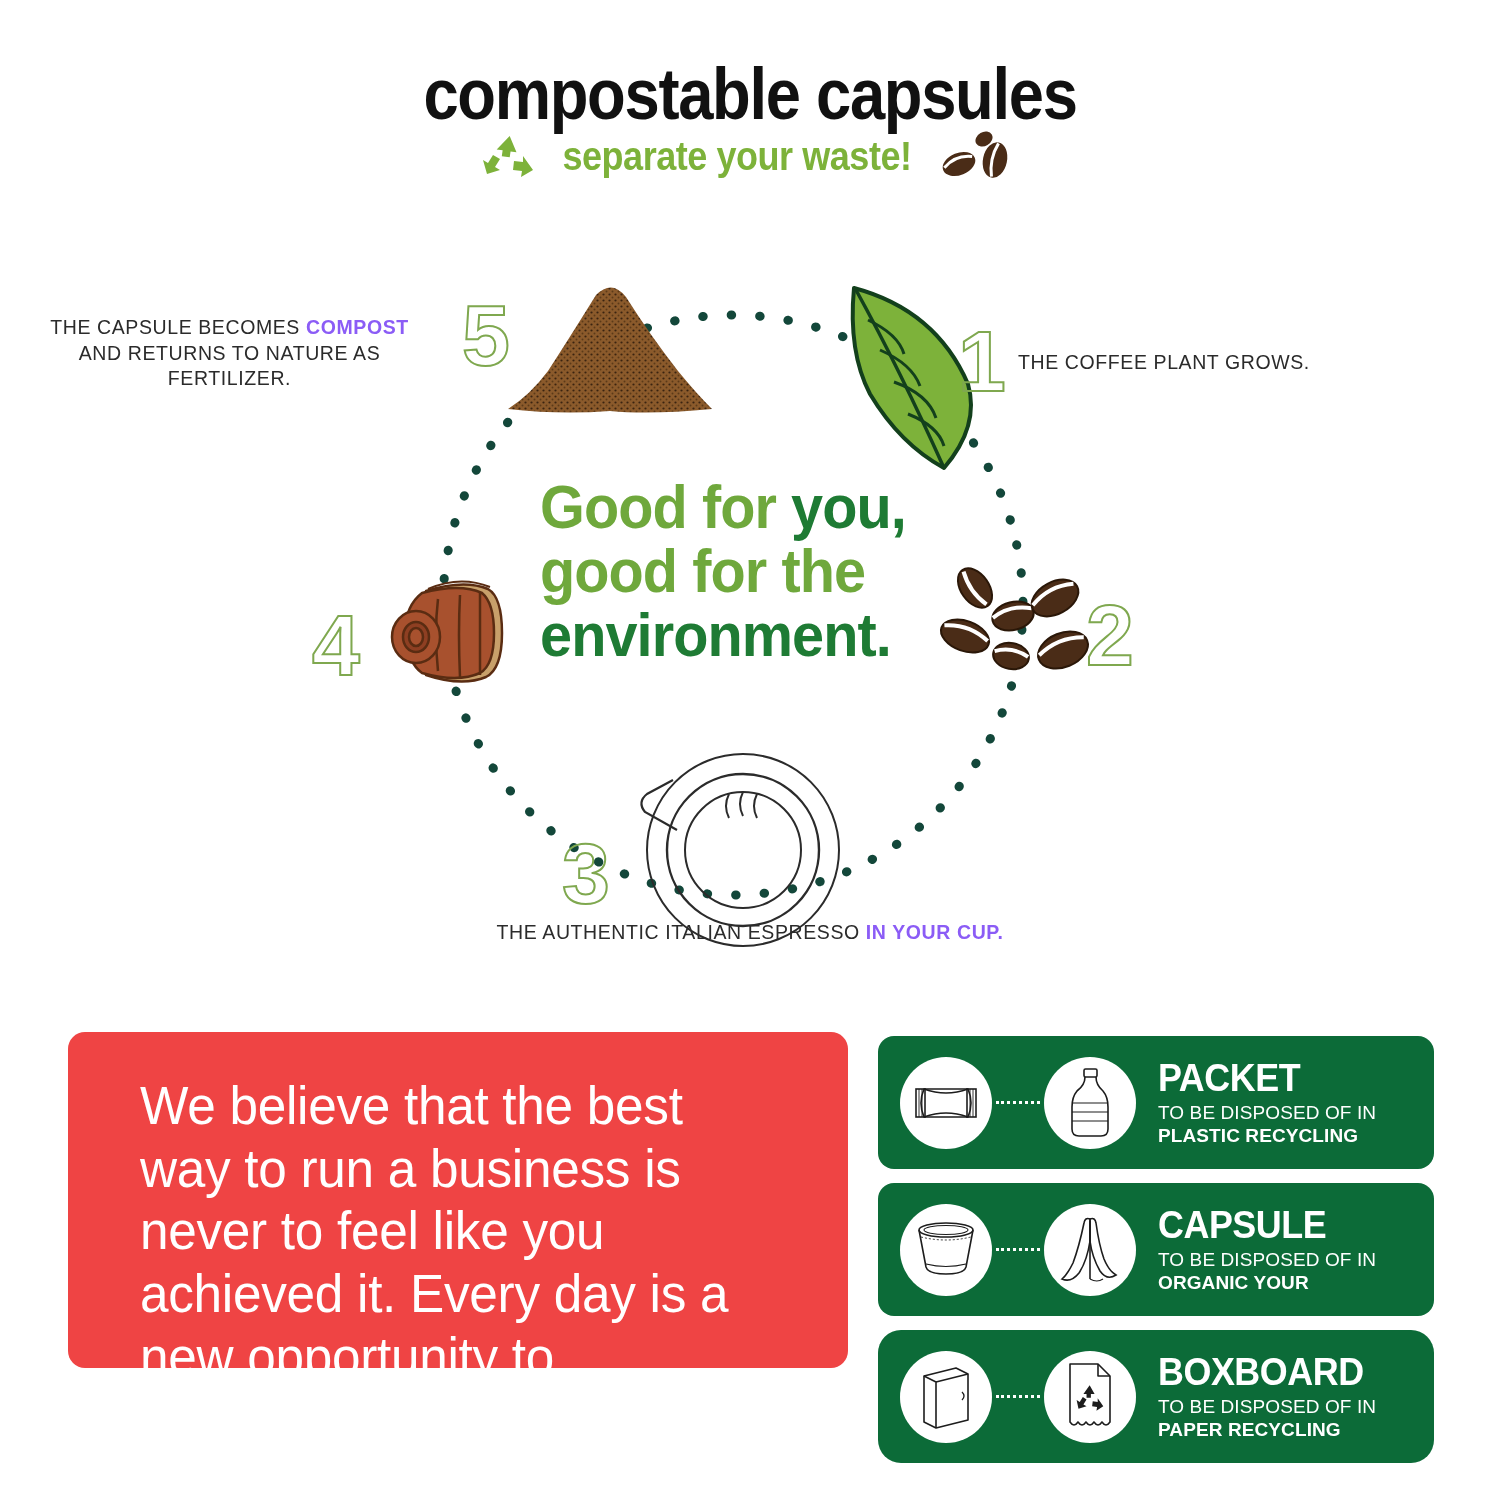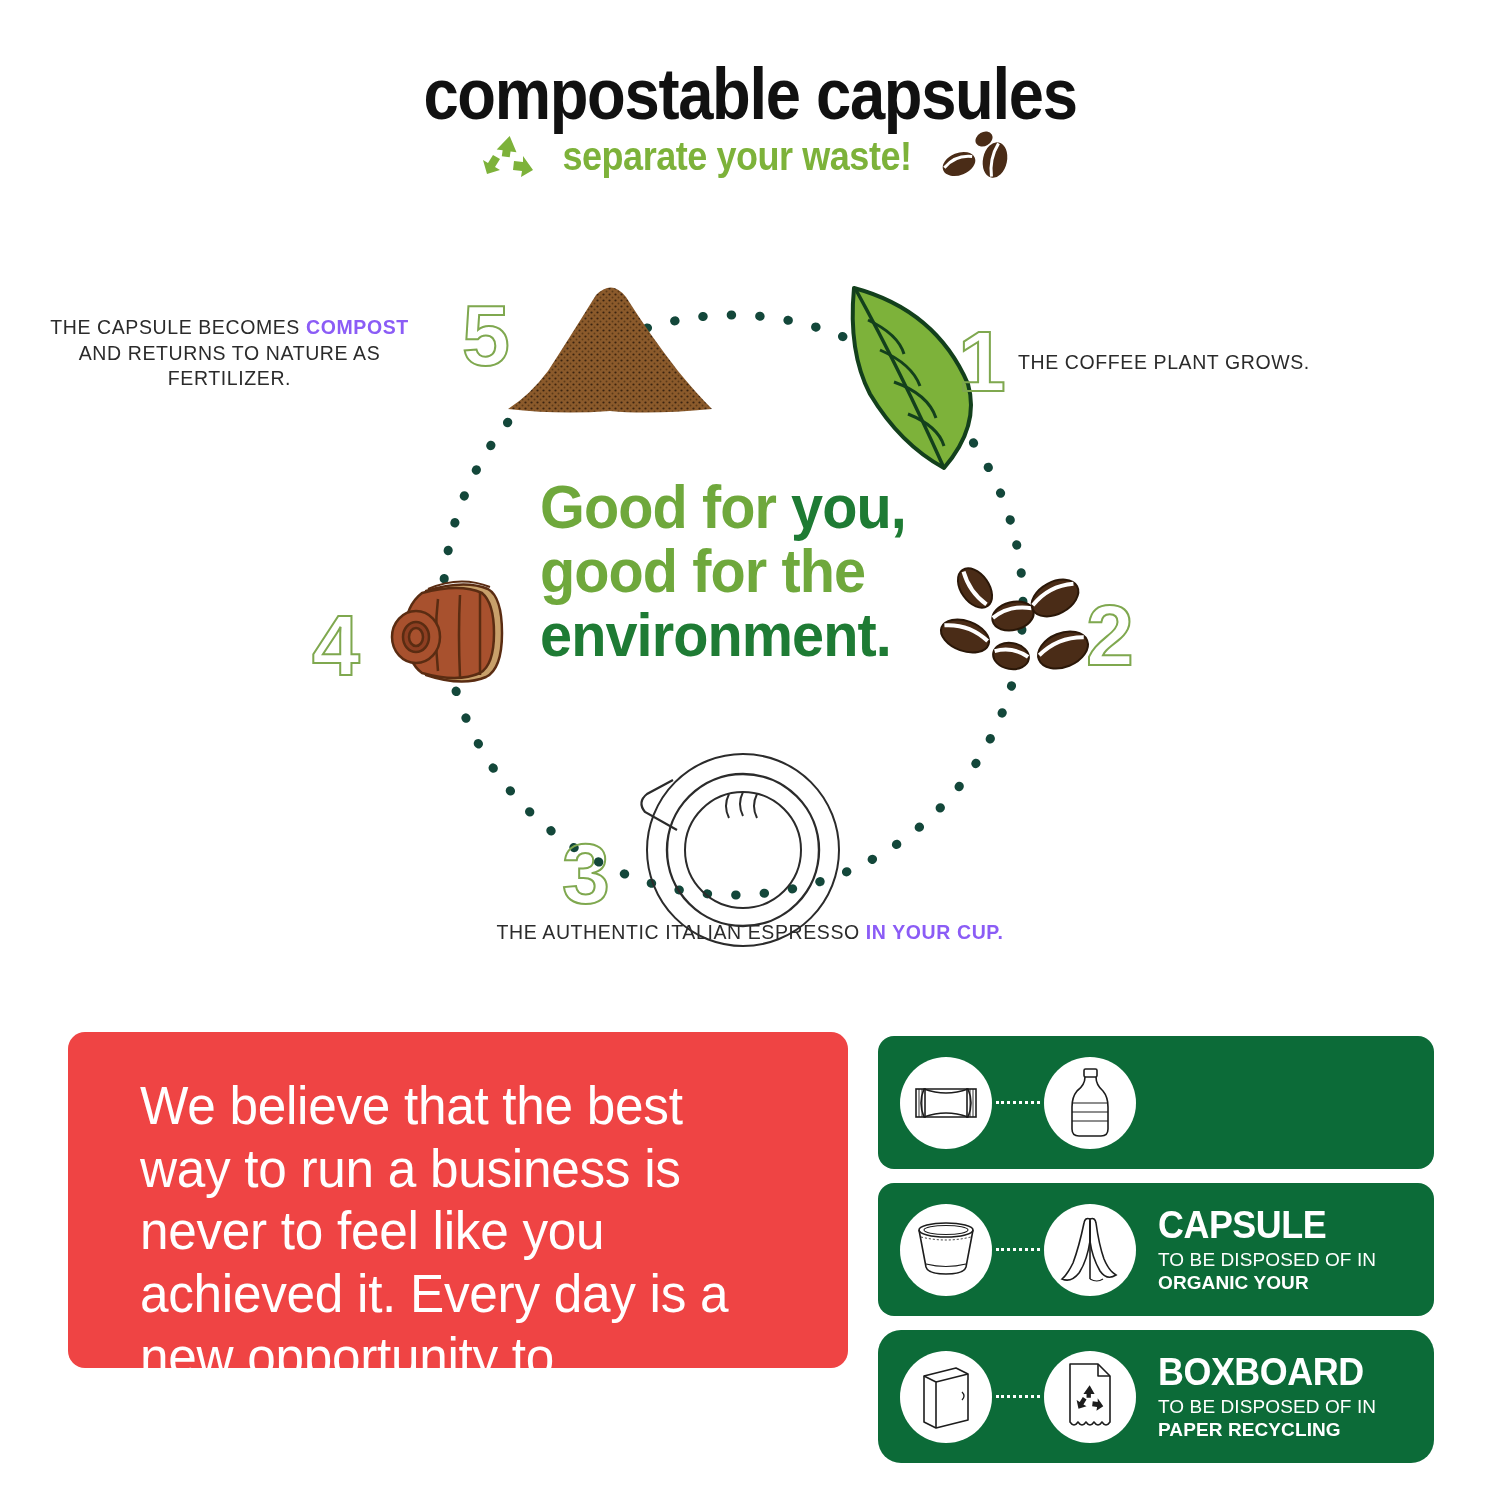--- a/index.html
+++ b/index.html
@@ -329,20 +329,24 @@
     <div class="icon-circle">
       <svg width="54" height="76" viewBox="0 0 54 76">
         <g fill="none" stroke="#1d1d1d" stroke-width="1.6">
           <rect x="21" y="4" width="13" height="8" rx="1.5"></rect>
           <path d="M22 12 Q22 20 14 26 Q9 32 9 42 L9 64 Q9 71 16 71 L38 71 Q45 71 45 64 L45 42 Q45 32 40 26 Q33 20 33 12"></path>
           <path d="M9 38 L45 38 M9 47 L45 47 M9 56 L45 56" stroke-width="1.2"></path>
         </g>
       </svg>
     </div>
   </div>
+  <div class="panel-text">
+    <div class="panel-title">PACKET</div>
+    <div class="panel-sub"><span>TO BE DISPOSED OF IN </span><b>PLASTIC RECYCLING</b></div>
+  </div>
 </div>
 
 <div class="waste-panel" id="panel-capsule">
   <div class="panel-left">
     <div class="icon-circle">
       <svg width="66" height="62" viewBox="0 0 66 62">
         <g fill="none" stroke="#1d1d1d" stroke-width="1.6">
           <ellipse cx="33" cy="11" rx="27" ry="7"></ellipse>
           <ellipse cx="33" cy="11" rx="22" ry="4.5" stroke-width="1.1"></ellipse>
           <path d="M6 11 L13 48 Q15 55 33 55 Q51 55 53 48 L60 11"></path>

